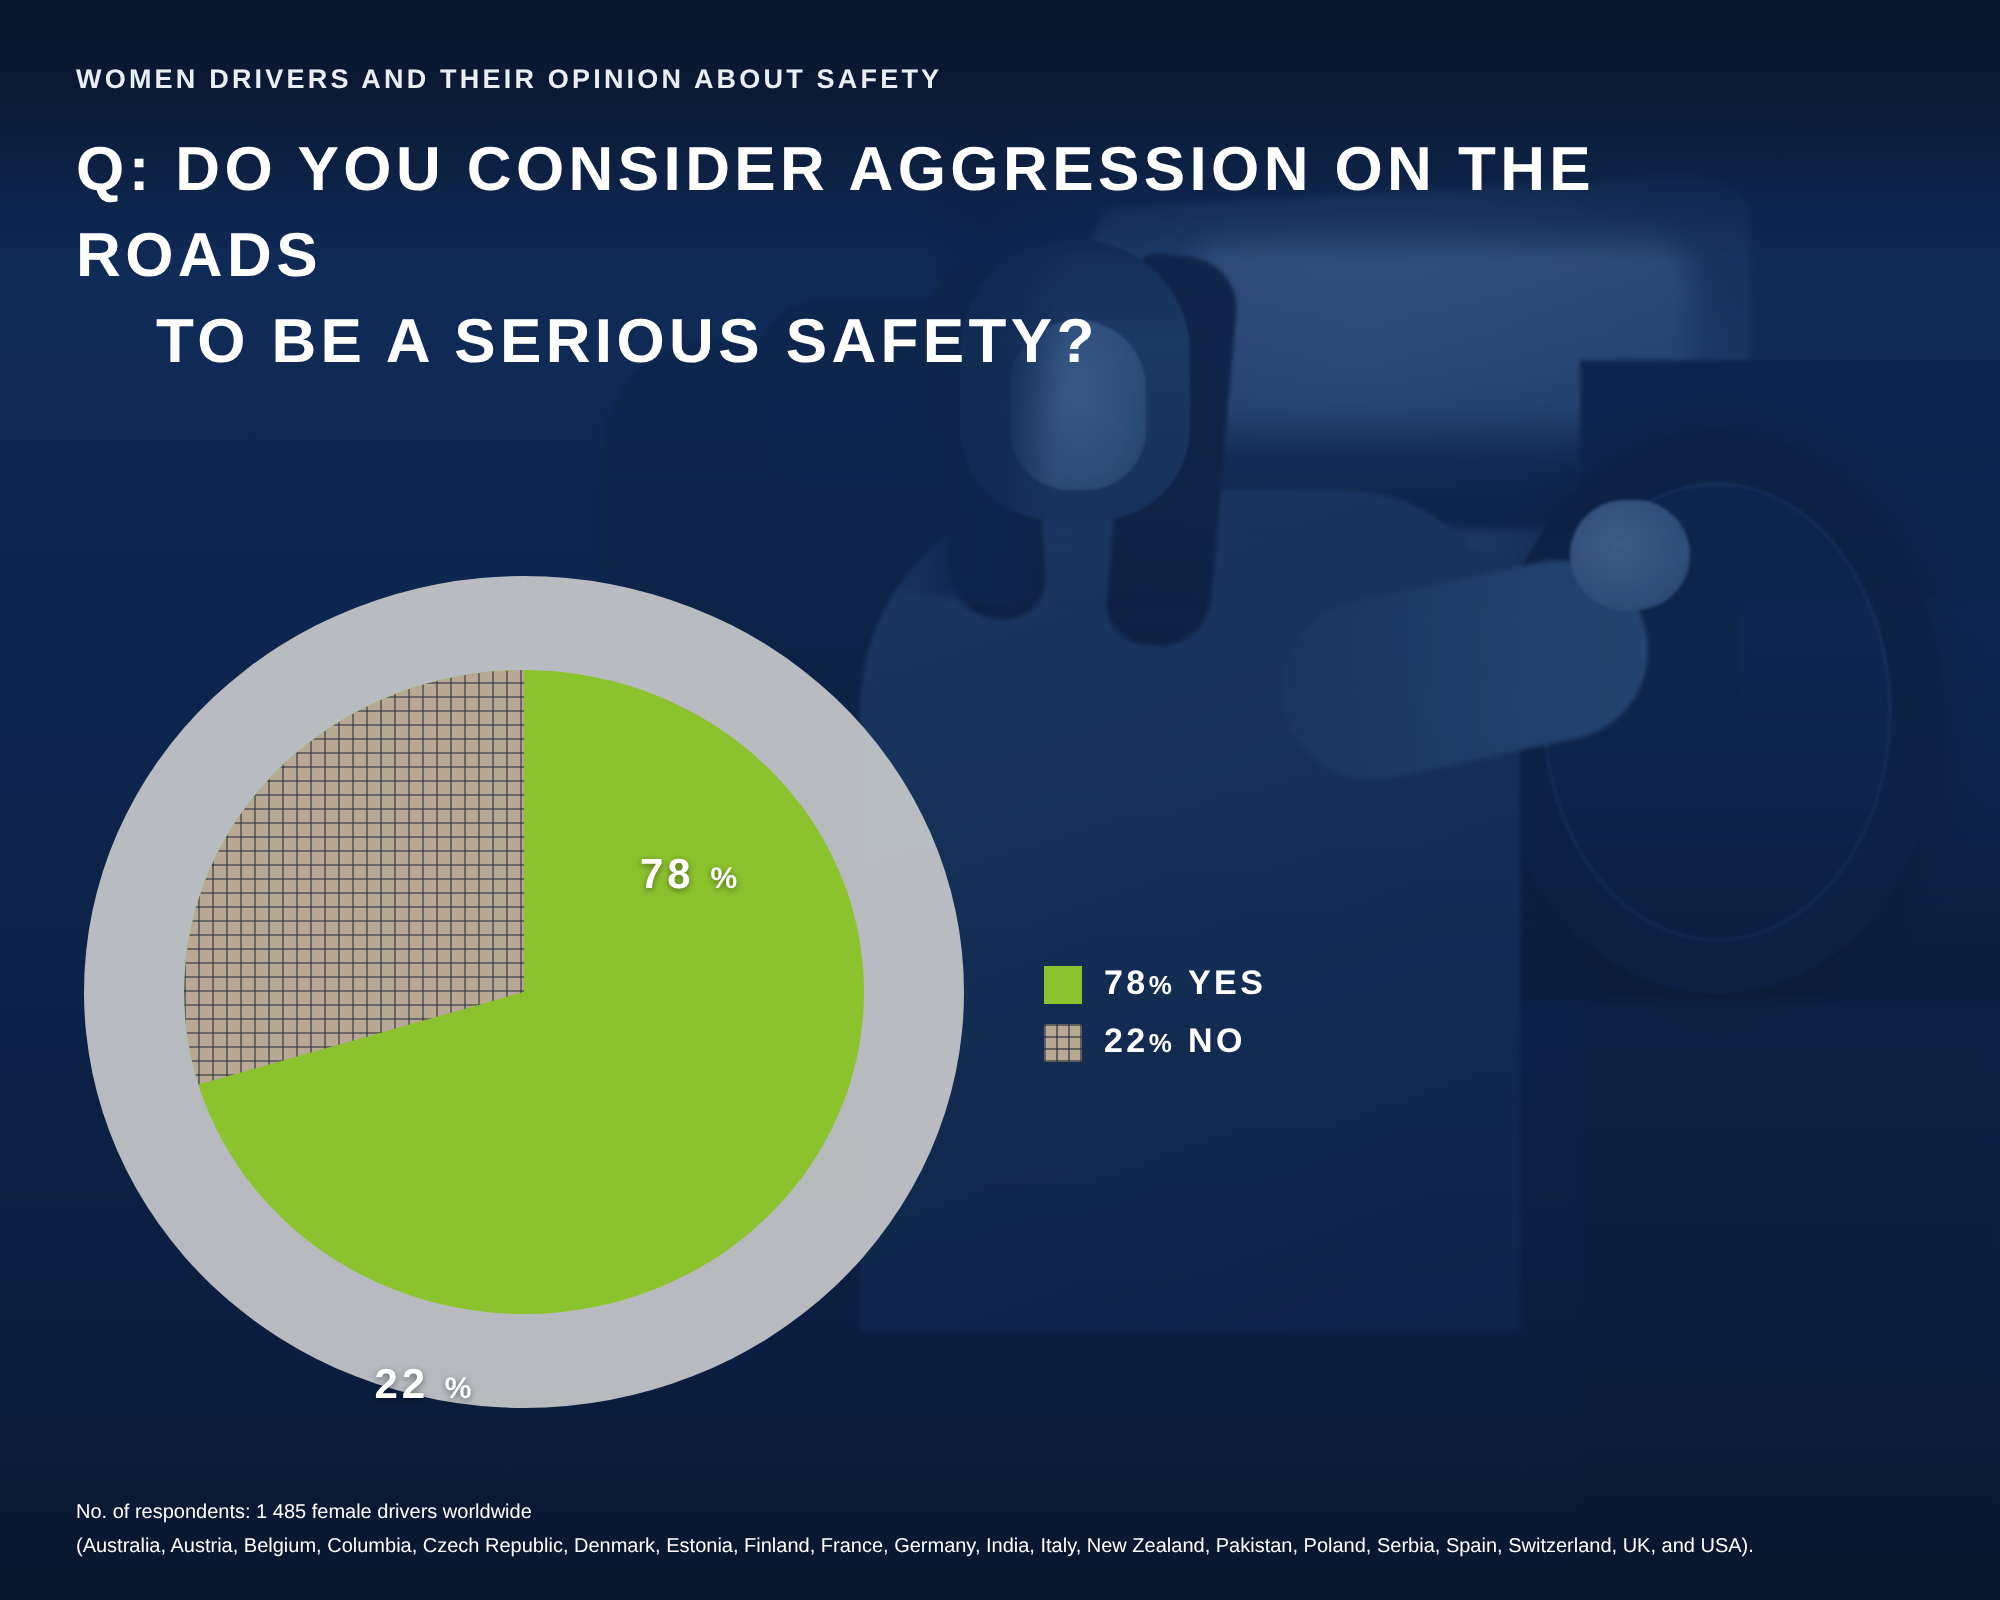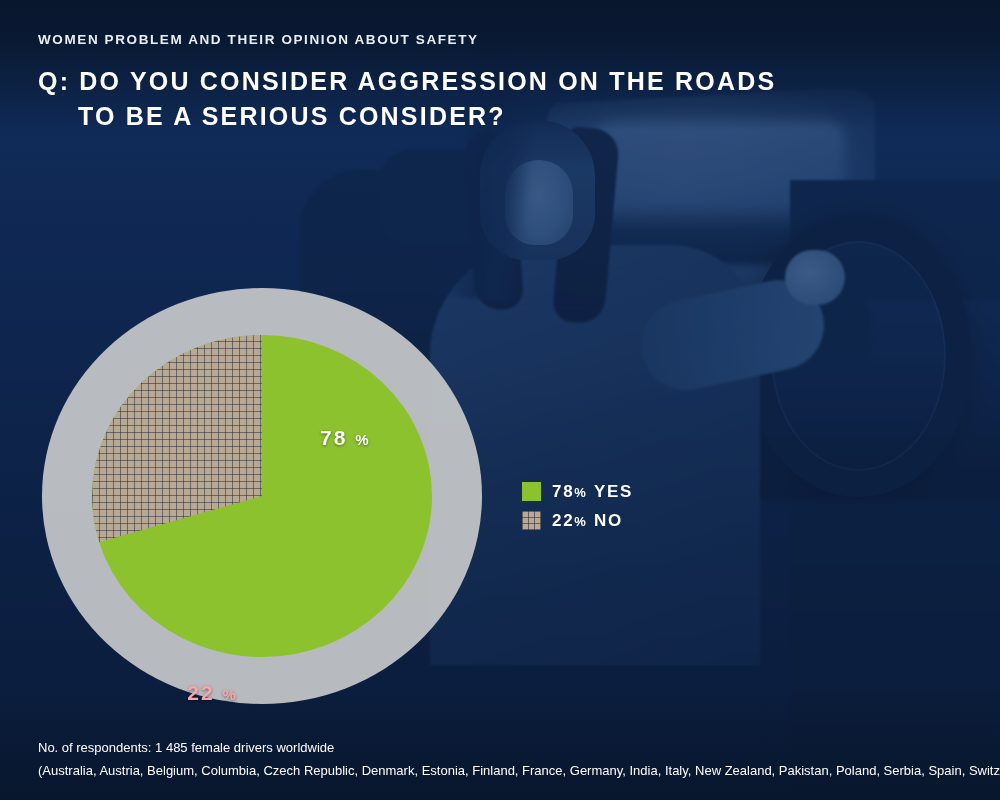--- a/index.html
+++ b/index.html
@@ -212,21 +212,21 @@
     left: 38px; top: 32px;
     color: #e9eef4;
     font-size: 13.5px;
     font-weight: bold;
     letter-spacing: 1.6px;
   }
   .question {
     position: absolute;
     left: 38px; top: 64px;
     color: #ffffff;
-    font-size: 25px;
+    font-size: 31px;
     font-weight: bold;
     letter-spacing: 2.2px;
     line-height: 1.38;
     width: 760px;
   }
   .question .ql2 { display: block; padding-left: 40px; }
 
   
   .chart-wrap {
     position: absolute;
@@ -258,21 +258,21 @@
     background-color: #b9a894;
     background-image:
       repeating-linear-gradient(0deg, rgba(40,50,60,.55) 0 1px, rgba(0,0,0,0) 1px 7px),
       repeating-linear-gradient(90deg, rgba(40,50,60,.55) 0 1px, rgba(0,0,0,0) 1px 7px);
     clip-path: polygon(50% 50%, 50% 0%, 0% 0%, 0% 65%);
   }
   .pie-label-no {
     position: absolute;
     left: 170px; top: 405px;
     transform: translate(-50%, -50%);
-    color: #fca5a5;
+    color: #ffffff;
     font-weight: bold;
     font-size: 21px;
     letter-spacing: 2px;
     white-space: nowrap;
     text-shadow: 0 1px 3px rgba(0,0,0,.45);
   }
   .pie-label-yes {
     position: absolute;
     left: 278px; top: 138px;
     color: #ffffff;
@@ -284,21 +284,21 @@
   }
   .pct-small { font-size: 15px; font-weight: bold; letter-spacing: 1px; }
 
   
   .legend {
     position: absolute;
     left: 522px; top: 482px;
   }
   .legend-row {
     display: flex;
-    align-items: flex-start;
+    align-items: center;
     margin-bottom: 9px;
   }
   .swatch {
     width: 19px; height: 19px;
     margin-right: 11px;
     flex: 0 0 auto;
   }
   .swatch-yes { background: #8cc22e; }
   .swatch-no {
     background-color: #b9a894;
@@ -314,21 +314,21 @@
     white-space: nowrap;
   }
   .legend-text .unit { font-size: 13px; }
 
   
   .footer {
     position: absolute;
     left: 38px; bottom: 18px;
     width: 930px;
     color: #ffffff;
-    font-size: 13px;
+    font-size: 10px;
     line-height: 1.72;
   }
   .footer div { white-space: nowrap; }
 </style>
 </head>
 <body>
 
 <div id="page">
 
   <div class="photo-layer">
@@ -350,24 +350,24 @@
     <div class="arm"></div>
     <div class="hand"></div>
     <div class="pillar"></div>
     <div class="roof"></div>
     <div class="tint"></div>
     <div class="tint2"></div>
     <div class="top-shade"></div>
     <div class="bottom-shade"></div>
   </div>
 
-  <div class="eyebrow">WOMEN PROBLEM AND THEIR OPINION ABOUT SAFETY</div>
+  <div class="eyebrow">WOMEN DRIVERS AND THEIR OPINION ABOUT SAFETY</div>
   <div class="question">
     <span class="ql1">Q:  DO YOU CONSIDER AGGRESSION ON THE ROADS</span>
-    <span class="ql2">TO BE A SERIOUS CONSIDER?</span>
+    <span class="ql2">TO BE A SERIOUS SAFETY?</span>
   </div>
 
   <div class="chart-wrap">
     <div class="donut-ring"></div>
     <div class="pie">
       <div class="wedge-no"></div>
     </div>
     <div class="pie-label-no">
       <span>22</span>
       <span class="pct-small">%</span>

